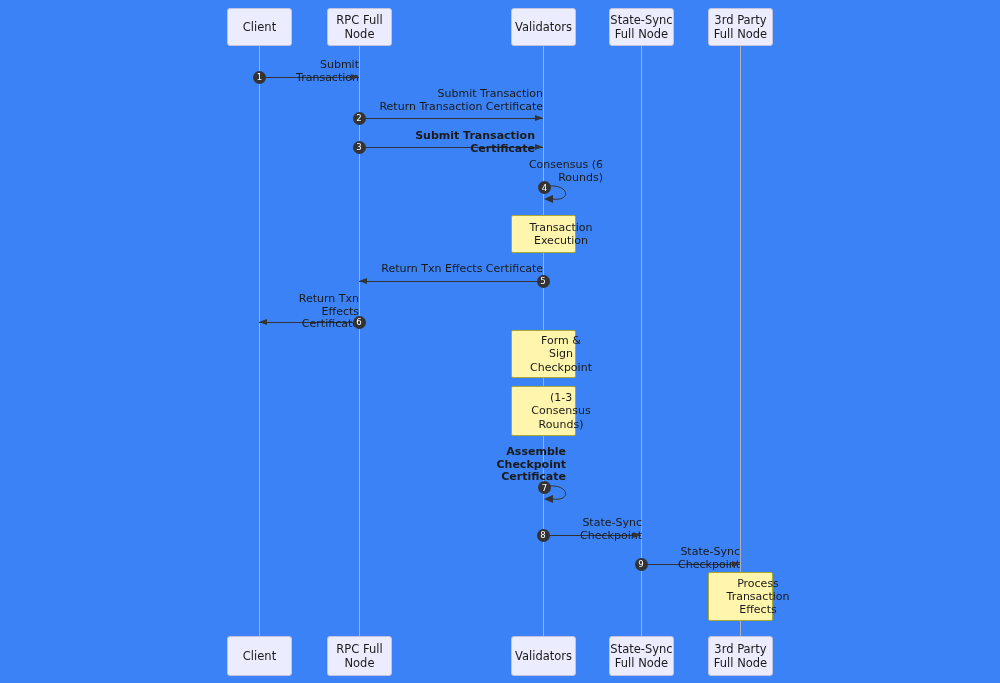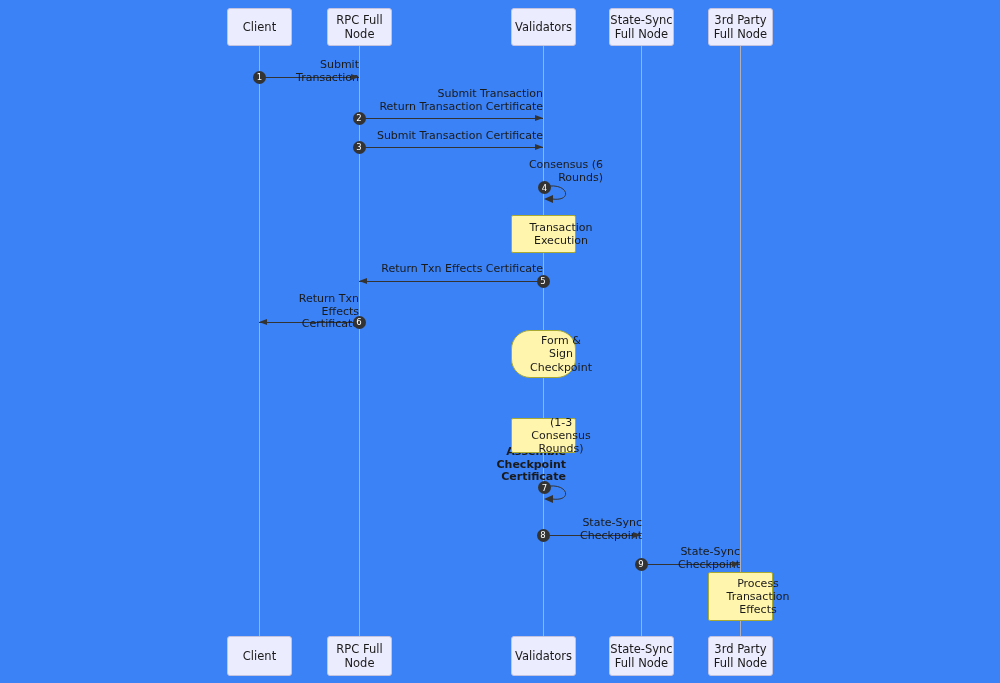--- a/index.html
+++ b/index.html
@@ -128,21 +128,21 @@
   <div class="msg-line" style="left:259px;top:77px;width:100px;"></div>
   <div class="ah right" style="left:351px;top:73.5px;"></div>
   <div class="seq" style="left:253px;top:70.5px;">1</div>
 
   <div class="msg-label" style="left:359px;top:88px;width:184px;">Submit Transaction
 Return Transaction Certificate</div>
   <div class="msg-line" style="left:359px;top:118px;width:184px;"></div>
   <div class="ah right" style="left:535px;top:114.5px;"></div>
   <div class="seq" style="left:352.5px;top:111.5px;">2</div>
 
-  <div class="msg-label" style="left:359px;top:130px;width:184px;">Submit Transaction Certificate</div>
+  <div class="msg-label" style="left:351px;top:130px;width:184px;font-weight:bold;">Submit Transaction Certificate</div>
   <div class="msg-line" style="left:359px;top:147px;width:184px;"></div>
   <div class="ah right" style="left:535px;top:143.5px;"></div>
   <div class="seq" style="left:352.5px;top:140.5px;">3</div>
 
   <div class="msg-label" style="left:483px;top:159px;width:120px;">Consensus (6
 Rounds)</div>
   <div class="seq" style="left:538px;top:181px;">4</div>
   <svg class="loop" style="left:543.5px;top:184px;" width="34" height="24" viewBox="0 0 34 24">
     <path d="M0,3 C24,-3 30,18 8,15" fill="none" stroke="#333333" stroke-width="1"></path>
     <polygon points="0,15 9,11 9,19" fill="#333333"></polygon>
@@ -155,25 +155,25 @@
   <div class="msg-line" style="left:359px;top:281px;width:184px;"></div>
   <div class="ah left" style="left:359px;top:277.5px;"></div>
   <div class="seq" style="left:536.5px;top:274.5px;">5</div>
 
   <div class="msg-label" style="left:259px;top:293px;width:100px;">Return Txn Effects
 Certificate</div>
   <div class="msg-line" style="left:259px;top:322px;width:100px;"></div>
   <div class="ah left" style="left:259px;top:318.5px;"></div>
   <div class="seq" style="left:352.5px;top:315.5px;">6</div>
 
-  <div class="note" style="left:511px;top:330px;width:65px;height:48px;border-radius:19px;">Form &amp;
+  <div class="note" style="left:511px;top:330px;width:65px;height:48px;">Form &amp;
 Sign
 Checkpoint</div>
 
-  <div class="note" style="left:511px;top:386px;width:65px;height:35px;margin-top:32px;">(1-3
+  <div class="note" style="left:511px;top:386px;width:65px;height:50px;">(1-3
 Consensus
 Rounds)</div>
 
   <div class="msg-label" style="left:466px;top:446px;width:100px;font-weight:bold;">Assemble
 Checkpoint
 Certificate</div>
   <div class="seq" style="left:538px;top:481px;">7</div>
   <svg class="loop" style="left:543.5px;top:484px;" width="34" height="24" viewBox="0 0 34 24">
     <path d="M0,3 C24,-3 30,18 8,15" fill="none" stroke="#333333" stroke-width="1"></path>
     <polygon points="0,15 9,11 9,19" fill="#333333"></polygon>

